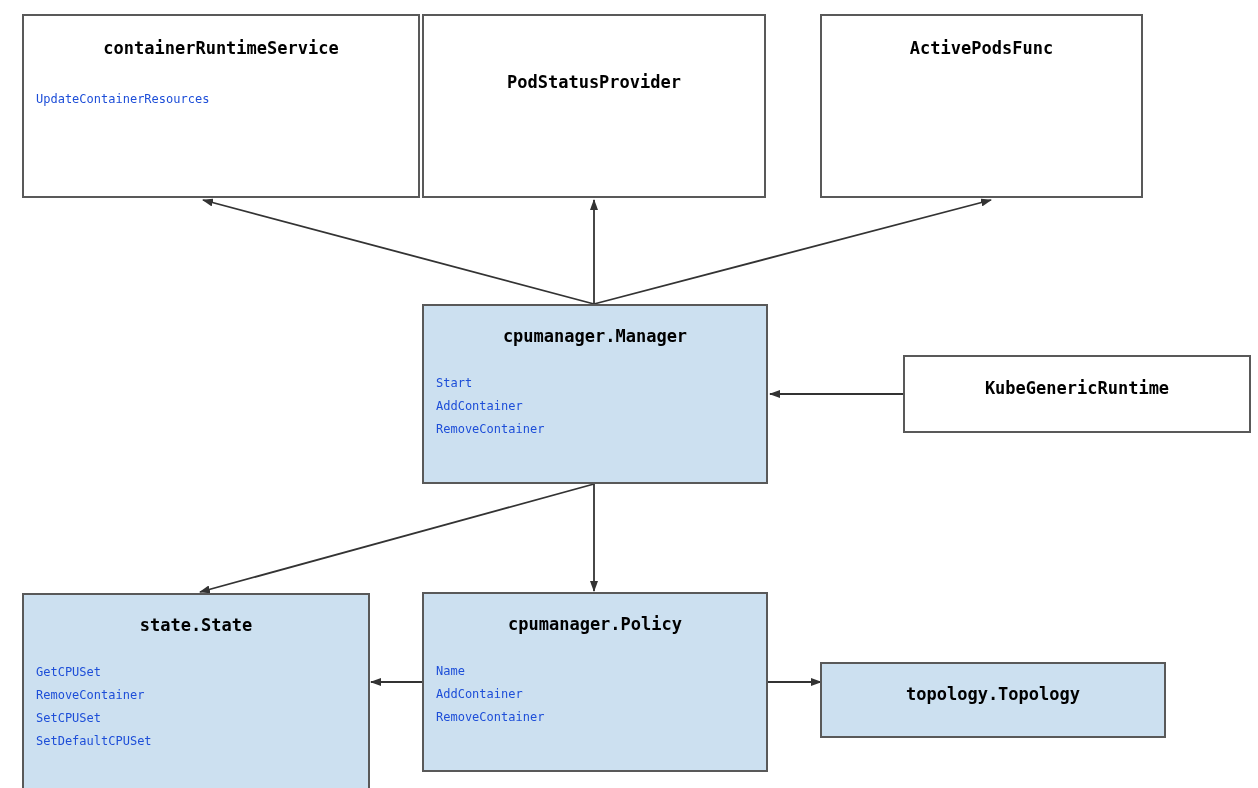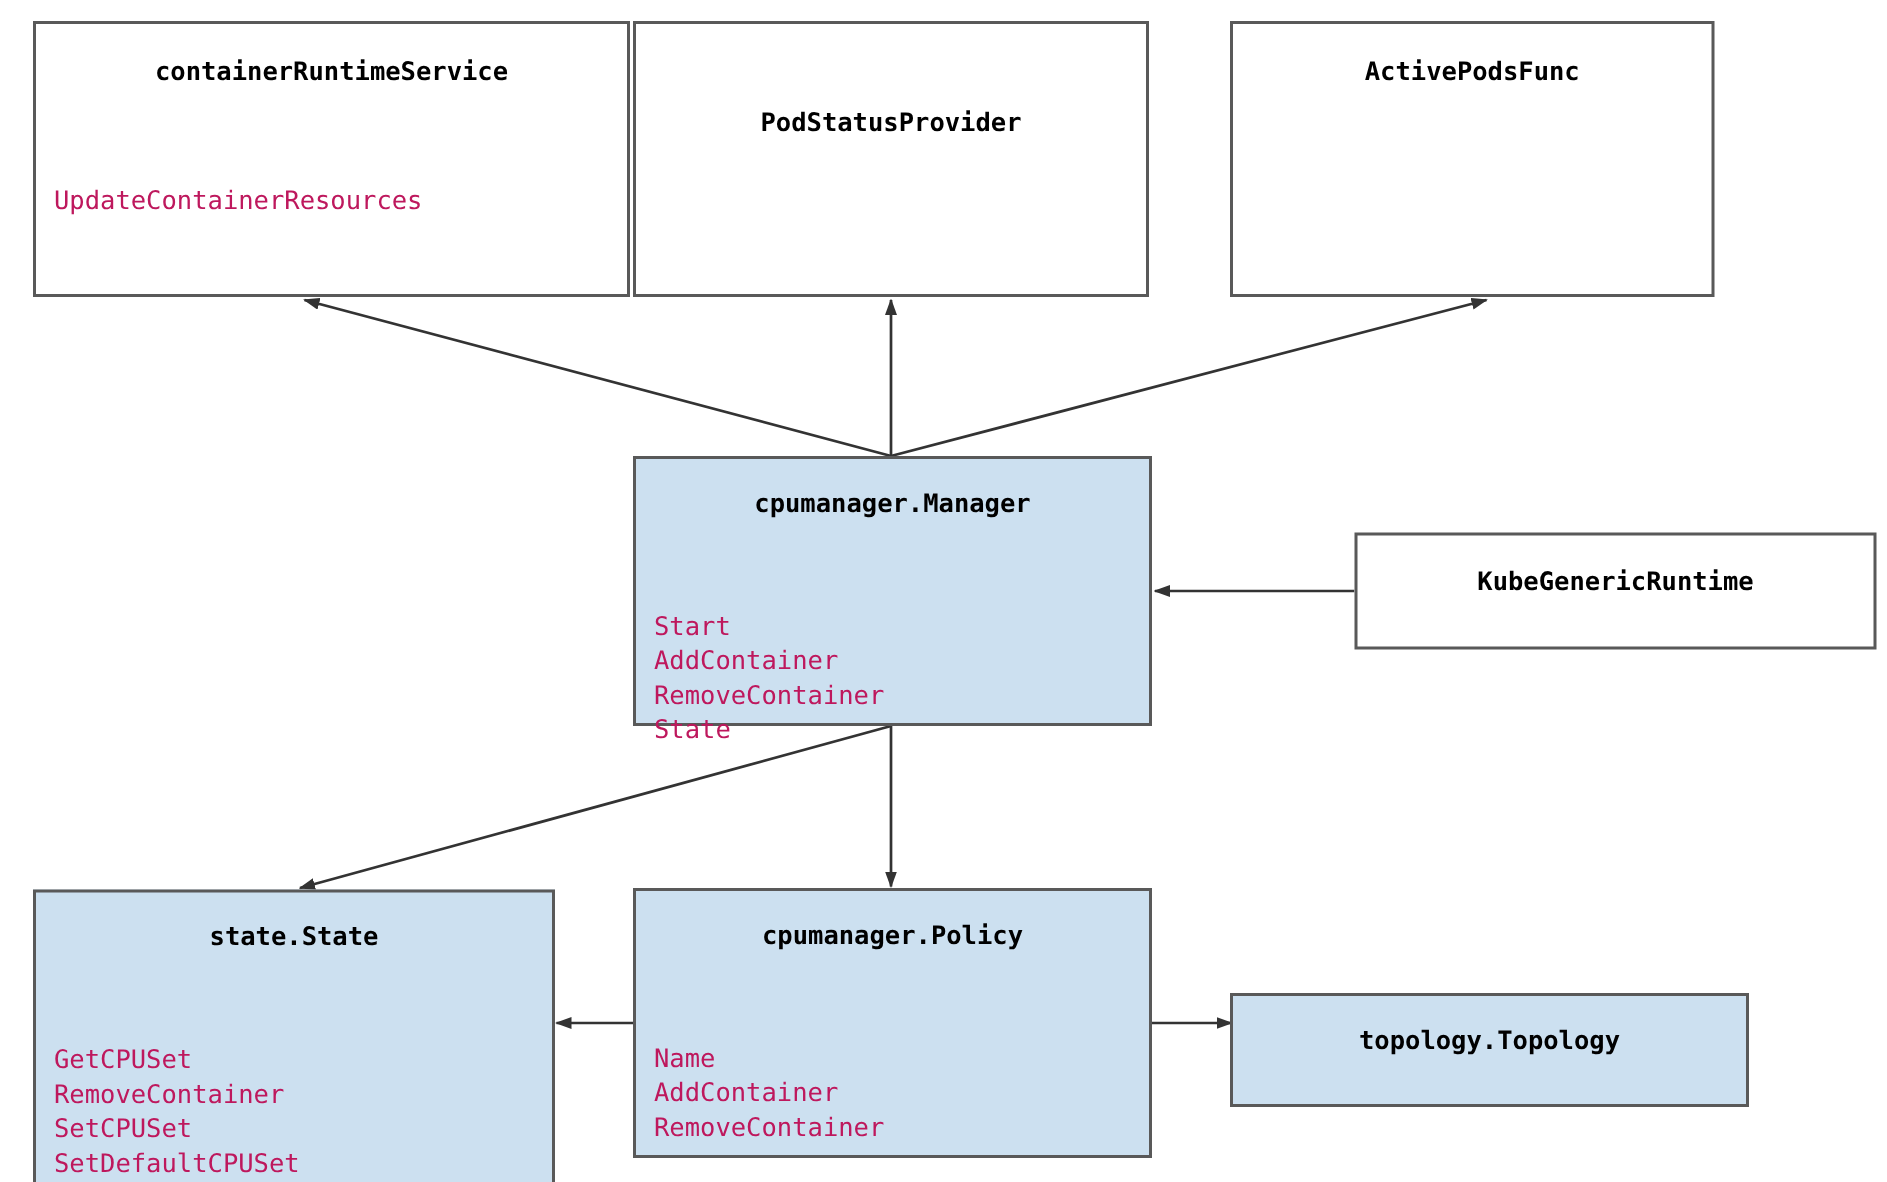--- a/index.html
+++ b/index.html
@@ -34,25 +34,24 @@
     font-size: 17px;
     color: #000000;
     letter-spacing: 0px;
     white-space: nowrap;
   }
   .box-members {
     position: absolute;
     left: 12px;
     right: 8px;
     font-family: "DejaVu Sans Mono", "Liberation Mono", monospace;
-    font-size: 17px;
-    color: #be185d;
+    font-size: 12px;
+    color: #1d4ed8;
     line-height: 23px;
     white-space: nowrap;
-    margin-top: 35px;
   }
   .box-members div {
     height: 23px;
   }
   svg.edges {
     position: absolute;
     left: 0;
     top: 0;
     width: 1258px;
     height: 788px;
@@ -102,21 +101,20 @@
   <div class="uml-box" style="left:820px; top:14px; width:323px; height:184px;">
     <div class="box-title" style="top:22px;">ActivePodsFunc</div>
   </div>
 
   <div class="uml-box filled" style="left:422px; top:304px; width:346px; height:180px;">
     <div class="box-title" style="top:20px;">cpumanager.Manager</div>
     <div class="box-members" style="top:66px;">
       <div>Start</div>
       <div>AddContainer</div>
       <div>RemoveContainer</div>
-      <div>State</div>
     </div>
   </div>
 
   <div class="uml-box" style="left:903px; top:355px; width:348px; height:78px;">
     <div class="box-title" style="top:21px;">KubeGenericRuntime</div>
   </div>
 
   <div class="uml-box filled" style="left:22px; top:593px; width:348px; height:232px;">
     <div class="box-title" style="top:20px;">state.State</div>
     <div class="box-members" style="top:66px;">

